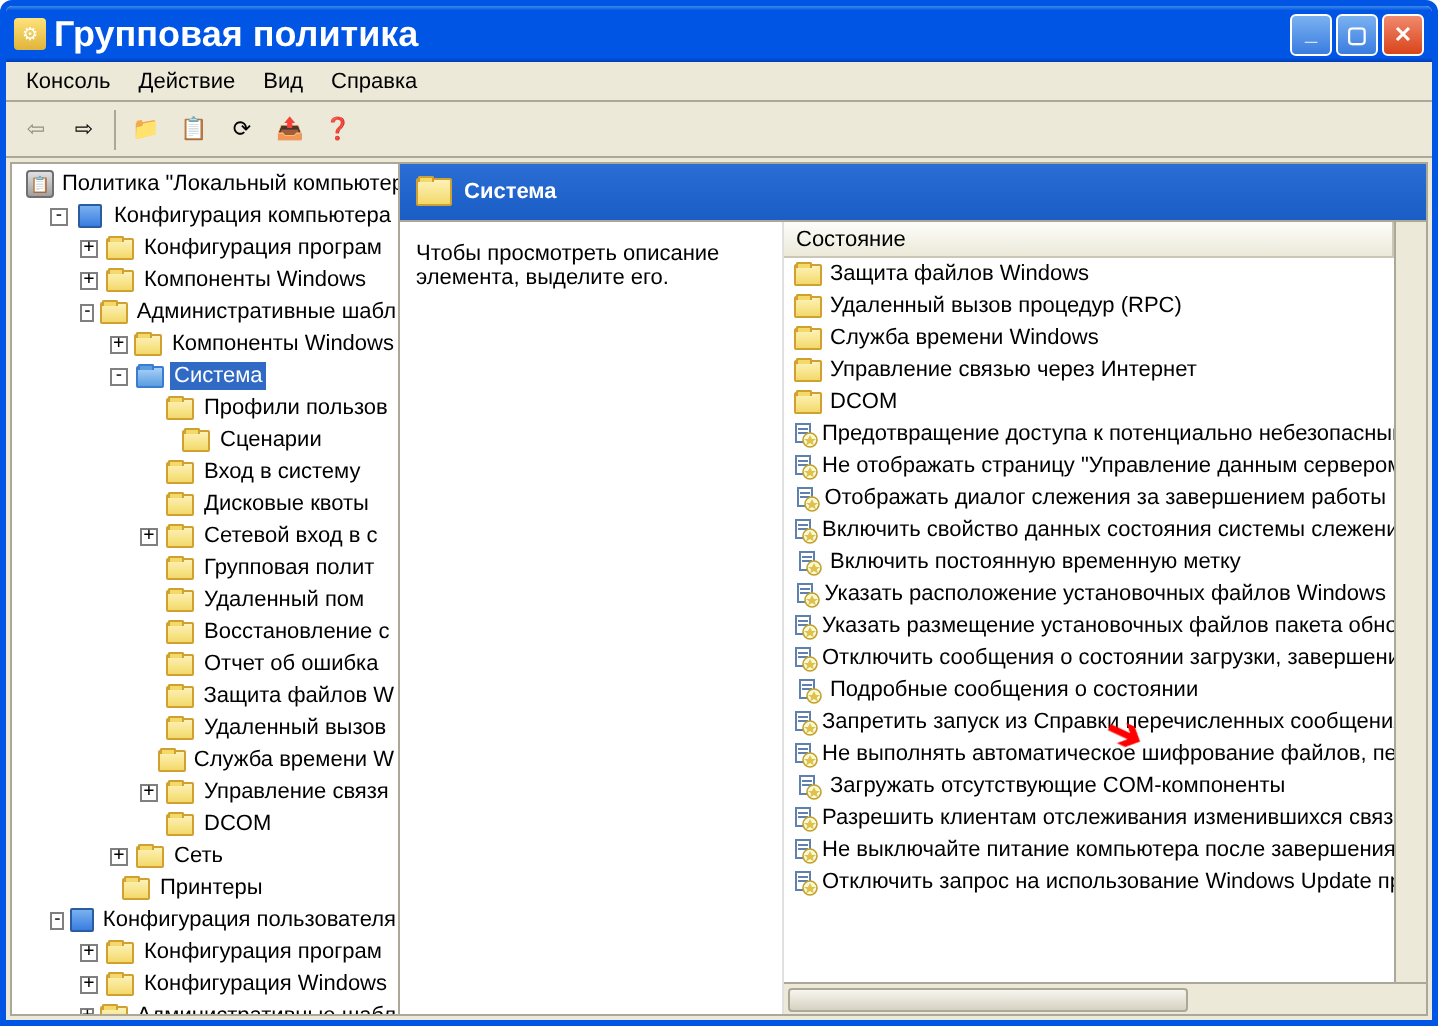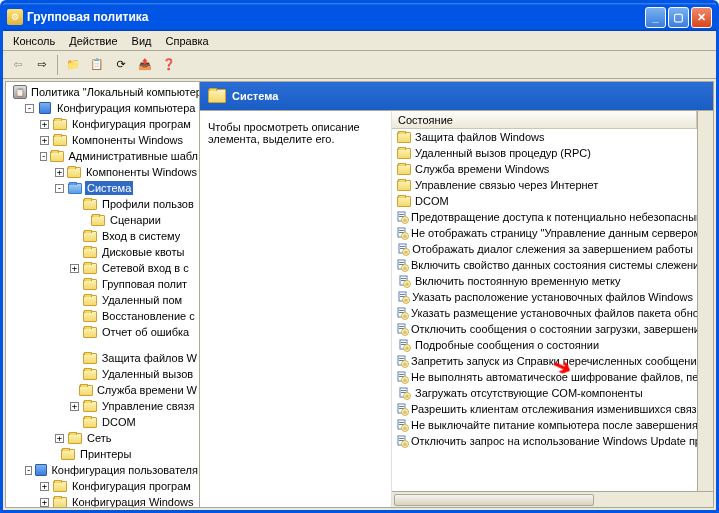--- a/index.html
+++ b/index.html
@@ -1,20 +1,20 @@
 <!DOCTYPE html>
 <html><head>
 <meta charset="utf-8">
 <style>
 * { box-sizing: border-box; margin: 0; padding: 0; font-family: Tahoma, sans-serif; font-size: 11px; }
 body { background: #fff; }
 .window { width: 719px; height: 513px; border: 3px solid #0055e5; border-radius: 6px 6px 0 0; background: #ece9d8; display: flex; flex-direction: column; overflow: hidden; }
 .titlebar { height: 28px; background: linear-gradient(#3a8be8, #0055e5 8%, #0055e5 92%, #003db5); color: #fff; display: flex; align-items: center; padding: 0 4px; }
 .titlebar .icon { width: 16px; height: 16px; margin-right: 4px; background: linear-gradient(#ffe27a,#e0b43a); border-radius: 2px; display:flex; align-items:center; justify-content:center; font-size:9px;}
-.titlebar .title { flex: 1; font-weight: bold; font-size: 12px; }
+.titlebar .title { flex: 1; font-weight: bold; font-size: 18px; }
 .winbtns { display: flex; gap: 2px; }
 .winbtn { width: 21px; height: 21px; border-radius: 3px; border: 1px solid #fff; display: flex; align-items: center; justify-content: center; font-weight: bold; font-size: 11px; color: #fff; cursor: pointer; }
 .min,.max { background: linear-gradient(#7ab1f0,#3a7de0); }
 .close { background: linear-gradient(#f08a6e,#d9441a); }
 .menubar { height: 20px; background: #ece9d8; display: flex; align-items: center; padding: 0 4px; gap: 2px; border-bottom: 1px solid #aca899; }
 .menubar span { padding: 2px 6px; cursor: pointer; }
 .toolbar { height: 28px; background: #ece9d8; display: flex; align-items: center; padding: 0 4px; gap: 2px; border-bottom: 1px solid #aca899; }
 .tbtn { width: 22px; height: 22px; display: flex; align-items: center; justify-content: center; border: 1px solid transparent; cursor: pointer; }
 .tbtn.disabled { opacity: .4; cursor: default; }
 .tsep { width: 1px; height: 20px; background: #aca899; margin: 0 2px; }
@@ -192,21 +192,21 @@
             </div>
             <span class="node-label">Восстановление с</span>
           </div>
           <div class="tree-row" style="padding-left: 64px;">
             <div class="exp none"></div>
             <div class="nicon">
               <div class="fld"></div>
             </div>
             <span class="node-label">Отчет об ошибка</span>
           </div>
-          <div class="tree-row" style="padding-left: 64px; margin-top: 10px;">
+          <div class="tree-row" style="padding-left: 64px;">
             <div class="exp none"></div>
             <div class="nicon">
               <div class="fld"></div>
             </div>
             <span class="node-label">Защита файлов W</span>
           </div>
           <div class="tree-row" style="padding-left: 64px;">
             <div class="exp none"></div>
             <div class="nicon">
               <div class="fld"></div>

